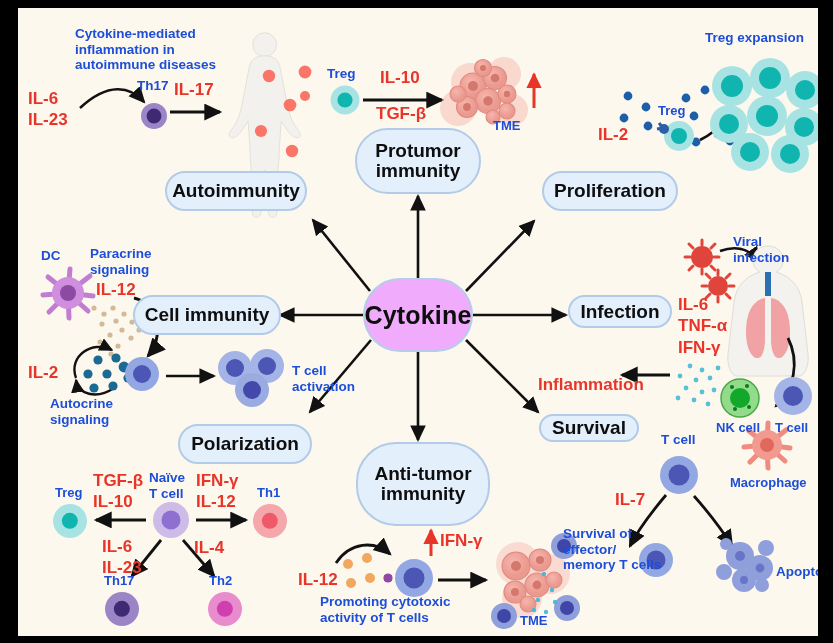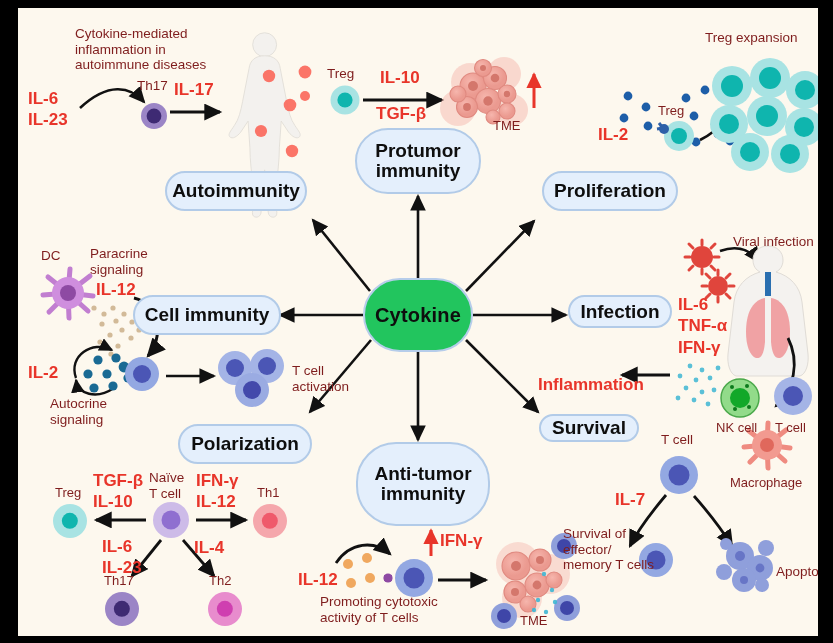--- a/index.html
+++ b/index.html
@@ -34,34 +34,34 @@
     border: 2px solid #b2cbe8;
     border-radius: 40px;
     display: flex; align-items: center; justify-content: center;
     text-align: center;
     font-weight: bold;
     color: #0e0e0e;
     line-height: 1.05;
     z-index: 6;
   }
   .pill.hub {
-    background: #22c55e;
+    background: #f0abfc;
     border-color: #b6cdea;
-    font-size: 20px;
+    font-size: 25px;
     letter-spacing: .2px;
     justify-content: center;
   }
   .pill.node { font-size: 19px; }
 
   
   .cap {
     position: absolute;
     font-size: 13.5px;
-    font-weight: normal;
-    color: #7f1d1d;
+    font-weight: bold;
+    color: #1d4ed8;
     line-height: 1.16;
     z-index: 5;
     white-space: pre-line;
   }
   .cap.bigred { color: #e8352a; font-size: 17px; font-weight: bold; }
   .cap.lbl  { font-size: 13px; }
 
   
   .cell {
     position: absolute;

